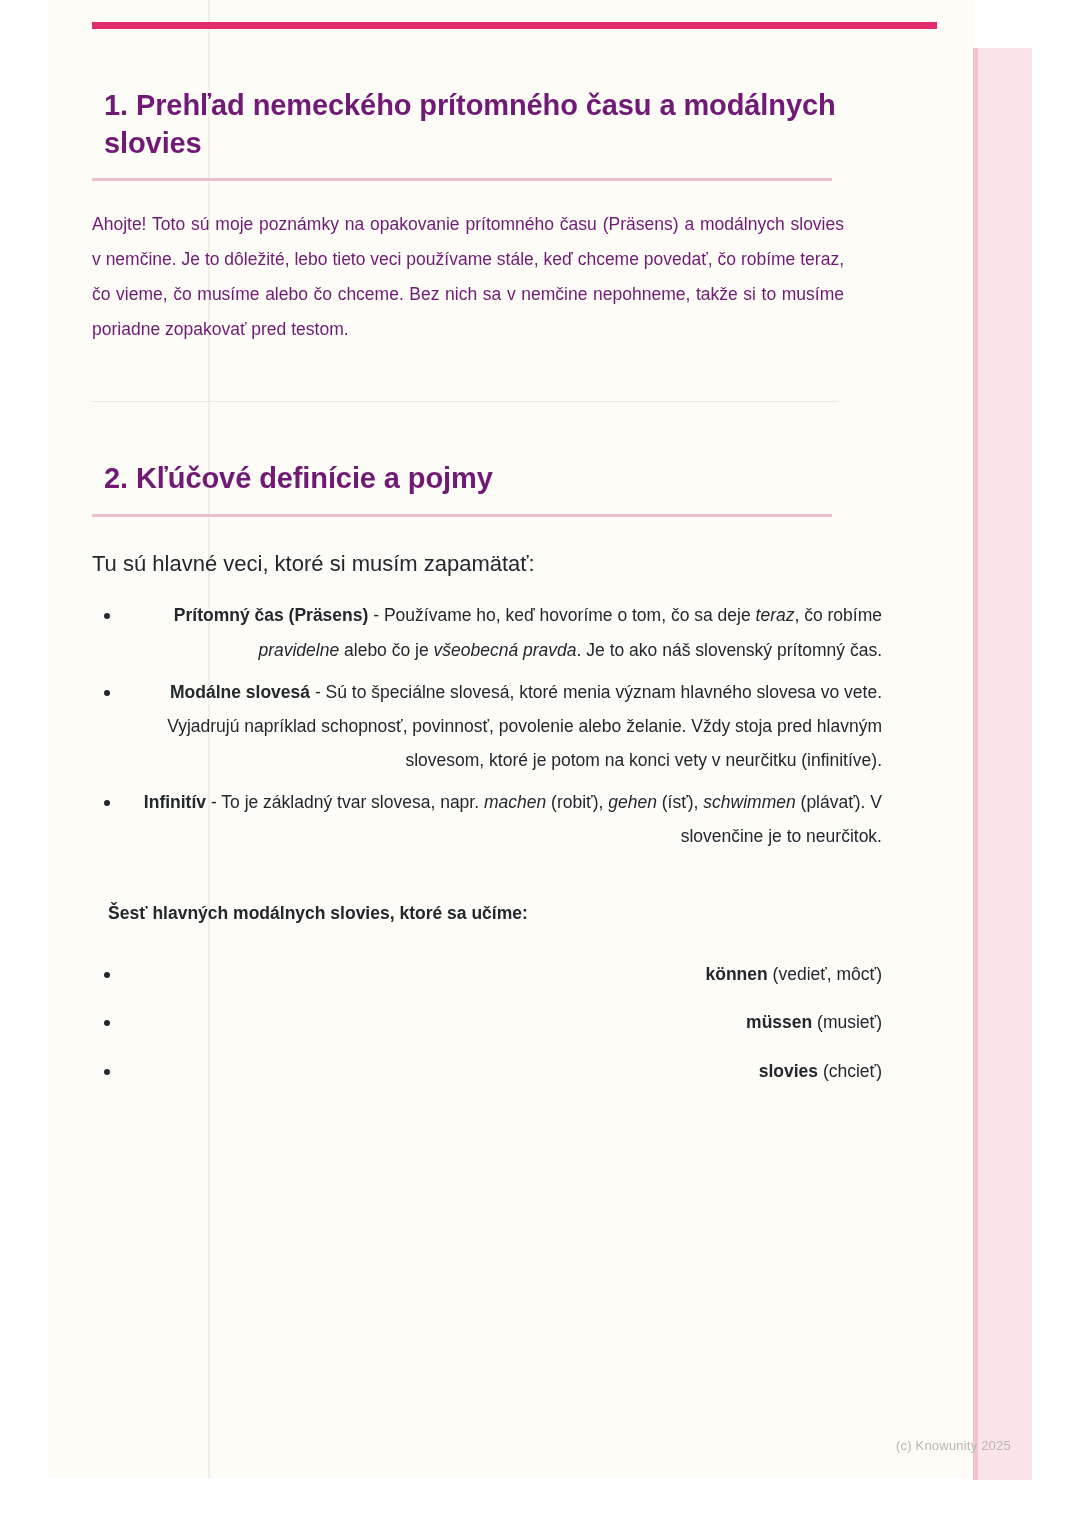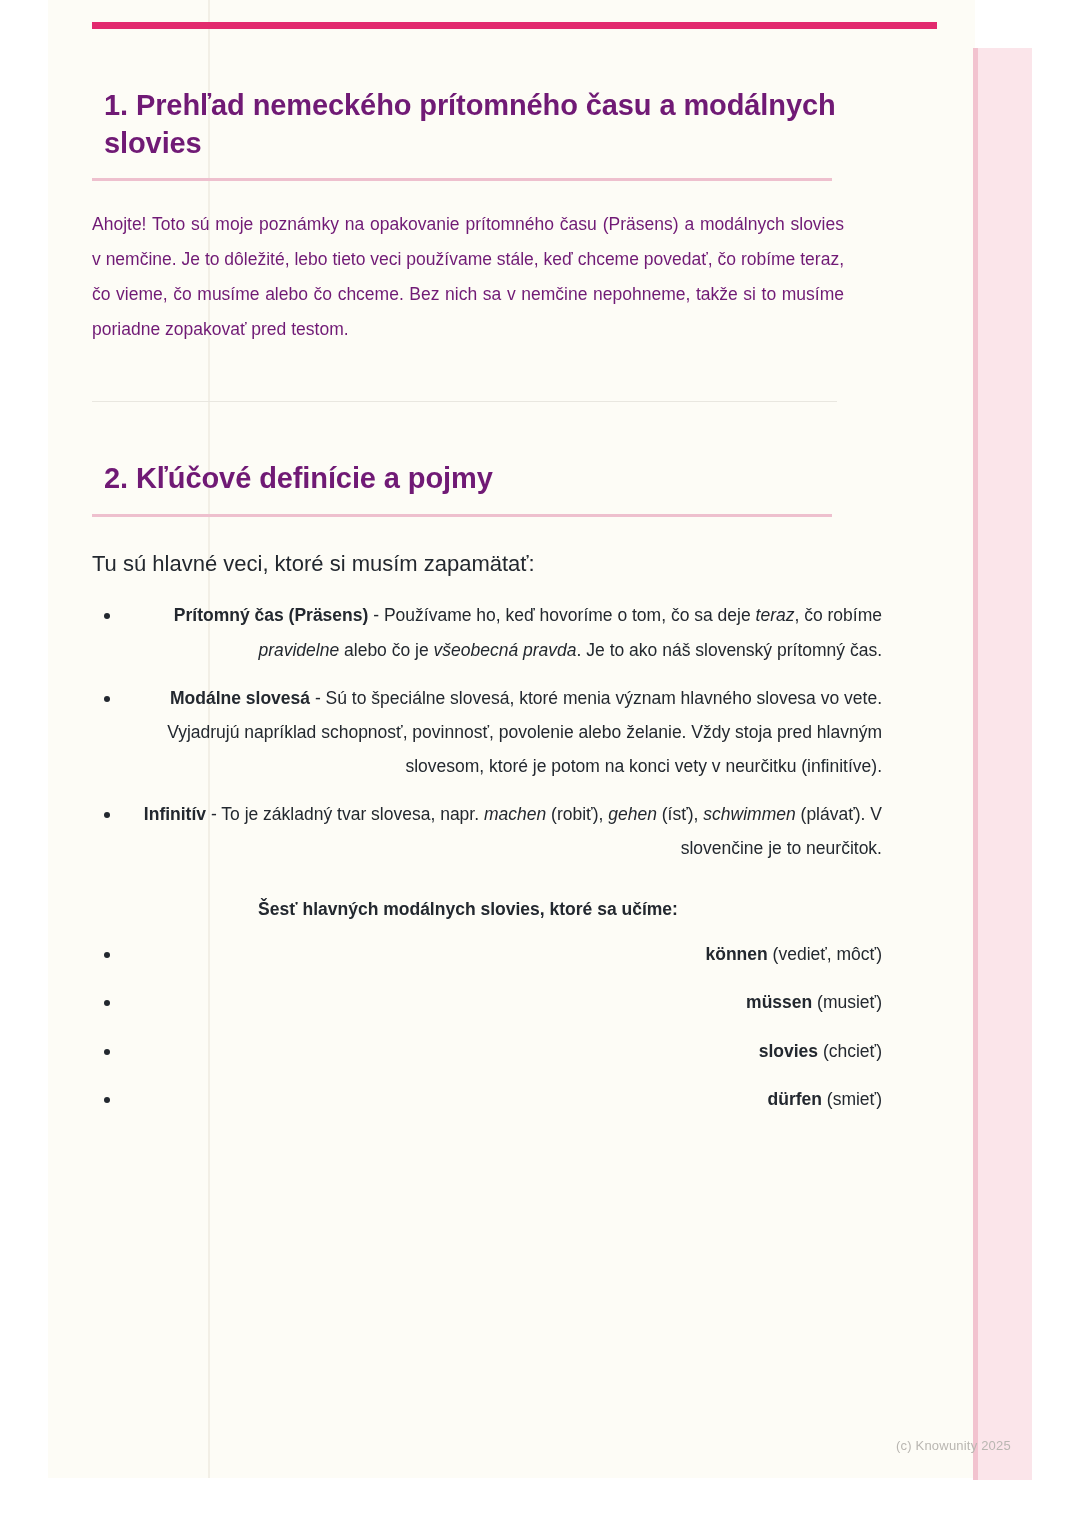--- a/index.html
+++ b/index.html
@@ -118,28 +118,27 @@
   }
   p.lead-text {
     margin: 0;
     padding-top: 28px;
     color: #23282f;
     font-size: 22px;
     line-height: 1.7;
     width: 752px;
   }
   p.bold-lead {
-    margin: 0;
+    margin: 16px;
     padding-top: 30px;
     color: #23282f;
     font-size: 17.5px;
     font-weight: 700;
     line-height: 1.7;
     width: 752px;
-    text-align: center;
   }
 
   
   .section-divider {
     margin-top: 54px;
     width: 745px;
     height: 1px;
     background: #e9e7e0;
   }
 
@@ -147,21 +146,21 @@
   ul.bullet-list {
     margin: 0;
     padding: 16px 0 0 0;
     list-style: none;
     width: 790px;
     text-align: right;
   }
   ul.bullet-list > li {
     position: relative;
     padding-left: 36px;
-    margin-top: 14px;
+    margin-top: 8px;
     color: #23282f;
     font-size: 17.5px;
     line-height: 1.95;
   }
   ul.bullet-list > li:first-child { margin-top: 0; }
   ul.bullet-list > li::before {
     content: "";
     position: absolute;
     left: 12px;
     top: 15px;
@@ -240,23 +239,20 @@
       <ul class="bullet-list verb-list">
         <li>
           <b>können</b><span> (vedieť, môcť)</span>
         </li>
         <li>
           <b>müssen</b><span> (musieť)</span>
         </li>
         <li>
           <b>slovies</b><span> (chcieť)</span>
         </li>
-        <li>
-          <b>dürfen</b><span> (smieť)</span>
-        </li>
       </ul>
 
     </div>
   </div>
 
   <div class="watermark">(c) Knowunity 2025</div>
 
 </div>
 
 </body></html>

